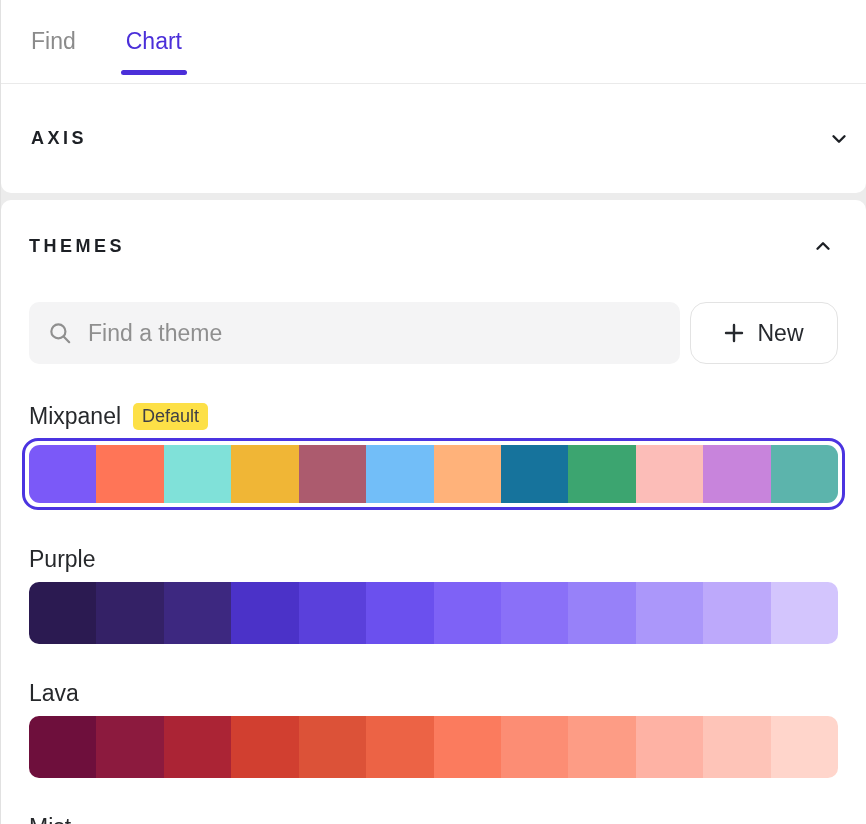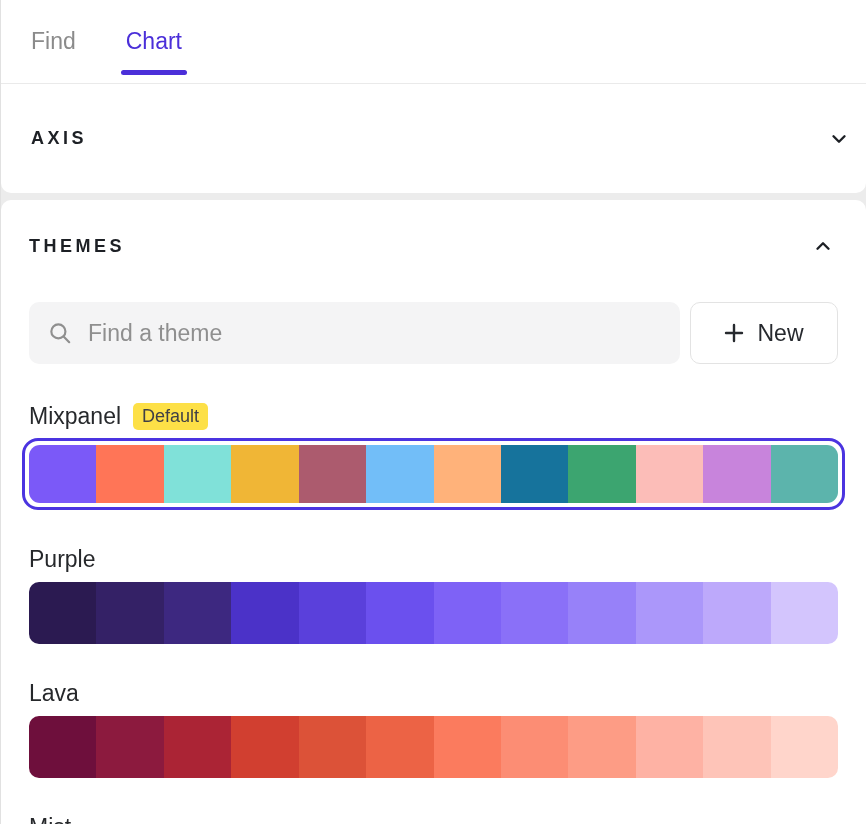--- a/index.html
+++ b/index.html
@@ -21,21 +21,21 @@
 
   .section-title{font-size:18px;font-weight:700;letter-spacing:3.5px;color:#1D2025;}
   .themes-header{display:flex;align-items:center;justify-content:space-between;height:60px;padding-right:4px;cursor:pointer;}
   .chev{flex:none;display:block;}
 
   
   .toolbar{display:flex;gap:10px;height:62px;margin-top:26px;}
   .search-box{flex:1;background:#F4F4F5;border-radius:10px;display:flex;align-items:center;padding:0 18px;gap:15px;box-sizing:border-box;}
   .search-box input{flex:1;border:none;background:transparent;outline:none;font-size:23px;color:#2B2B2B;font-family:inherit;padding:0;}
   .search-box input::placeholder{color:#8F8F8F;opacity:1;}
-  .new-btn{width:148px;flex:none;background:#fff;border:1px solid #E3E3E3;border-radius:10px;display:flex;align-items:center;justify-content:center;gap:13px;font-size:23px;color:#26292E;font-weight:500;cursor:pointer;font-family:inherit;}
+  .new-btn{width:148px;flex:none;background:#fff;border:1px solid #E3E3E3;border-radius:16px;display:flex;align-items:center;justify-content:center;gap:13px;font-size:23px;color:#26292E;font-weight:500;cursor:pointer;font-family:inherit;}
 
   
   .theme-label-row{display:flex;align-items:center;gap:12px;margin-top:34px;height:30px;}
   .theme-label-row.first{margin-top:36px;align-items:flex-end;}
   .theme-name{font-size:23px;font-weight:500;color:#26282B;}
   .badge{font-size:18px;font-weight:400;background:#fde047;color:#3F3F46;padding:3px 9px;border-radius:5px;}
   .swatch-row{display:flex;height:62px;border-radius:10px;overflow:hidden;margin-top:8px;cursor:pointer;}
   .swatch{flex:1;height:100%;}
   .selected-frame{border:3px solid #4B34E0;border-radius:16px;padding:4px;margin:8px -7px 0 -7px;background:#fff;cursor:pointer;}
   .selected-frame .swatch-row{height:58px;margin-top:0;border-radius:11px;}

